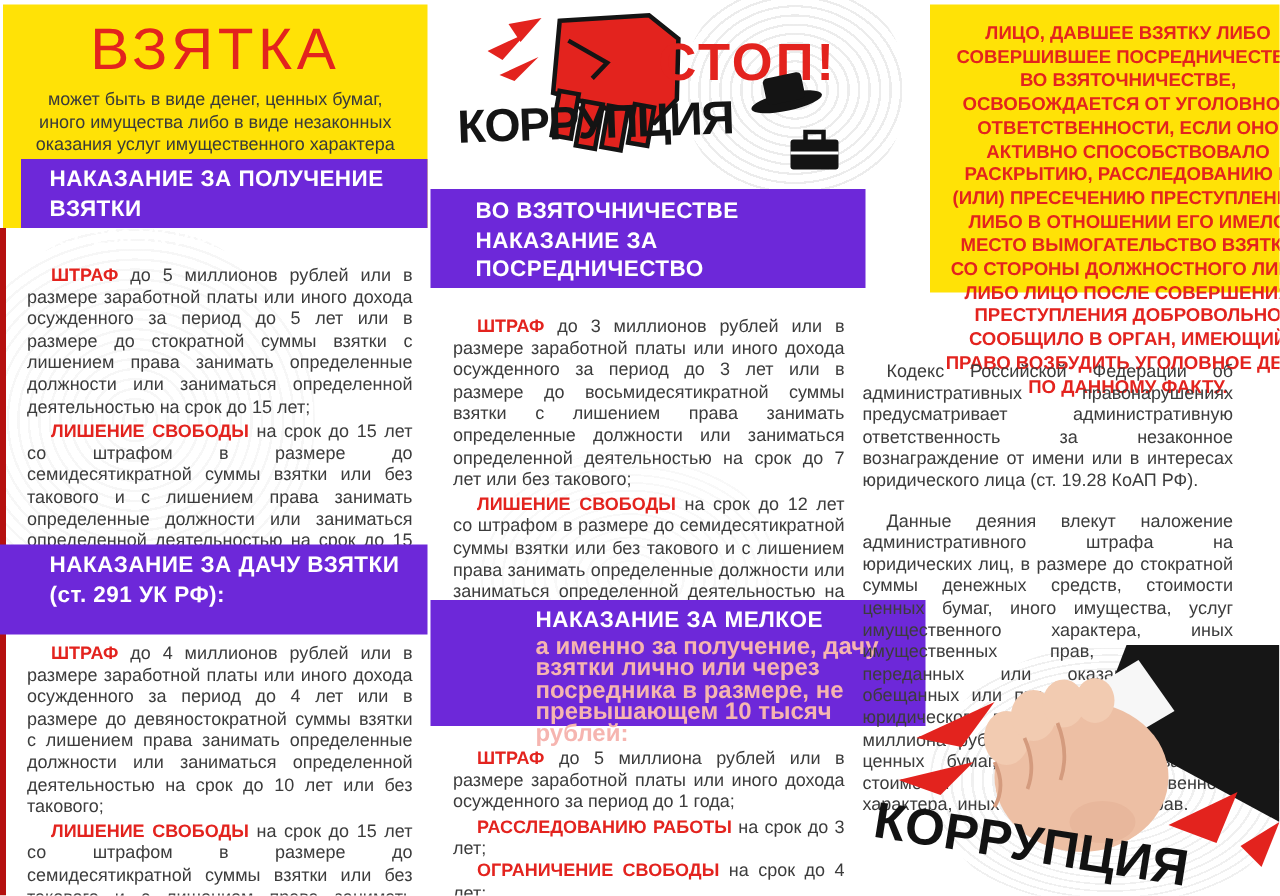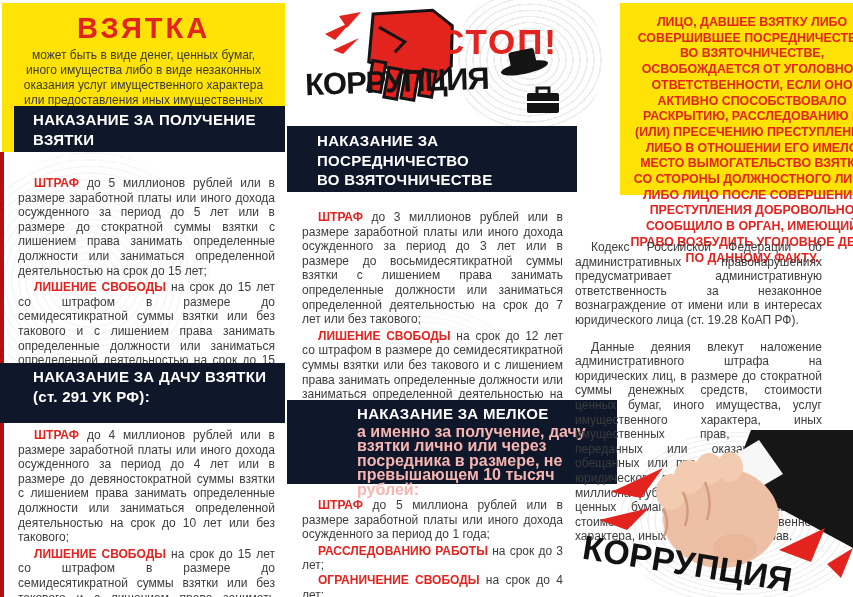--- a/index.html
+++ b/index.html
@@ -6,23 +6,23 @@
   body{width:853px;height:597px;position:relative;background:#ffffff;overflow:hidden;
        font-family:"Liberation Sans",sans-serif;}
   .abs{position:absolute;}
   
   .fp{position:absolute;border-radius:50%;
       background:repeating-radial-gradient(ellipse 48% 42% at 50% 50%,
         rgba(70,70,70,0.10) 0px, rgba(70,70,70,0.10) 1.6px,
         rgba(255,255,255,0) 1.6px, rgba(255,255,255,0) 7px);}
   
   .yellow-box{background:#ffe206;}
-  .vz-title{color:#e3231e;font-weight:700;font-size:29px;letter-spacing:3px;text-align:center;}
+  .vz-title{color:#e3231e;font-weight:400;font-size:39px;letter-spacing:3px;text-align:center;}
   .vz-body{color:#3a3a3a;font-size:12px;line-height:15px;text-align:center;}
-  .red-band{background:#0f172a;}
+  .red-band{background:#6d28d9;}
   .band-hdr{color:#ffffff;font-weight:700;font-size:15px;line-height:19.5px;letter-spacing:.3px;}
   .para{font-size:12px;line-height:14.6px;color:#3c3c3c;text-align:justify;
         text-indent:16px;margin:0 0 2px 1px;}
   .lead{color:#e3231e;font-weight:700;}
   .left-strip{background:#b5100f;}
   
   .stop-txt{color:#e3231e;font-weight:900;font-size:35px;letter-spacing:2px;margin-top:16px;}
   .corr-top{color:#141414;font-weight:900;font-size:31px;letter-spacing:-1px;
             transform:rotate(-2deg);white-space:nowrap;}
   .sub-hdr{color:#f6b5b0;font-weight:700;font-size:16px;line-height:14.5px;}
@@ -96,22 +96,22 @@
   </svg>
   <svg style="position:absolute;left:238px;top:86px;" width="36" height="30" viewBox="0 0 36 30">
     <rect x="12" y="2" width="12" height="7" fill="none" stroke="#141414" stroke-width="3"></rect>
     <rect x="2" y="7" width="32" height="20" rx="2" fill="#141414"></rect>
     <line x1="2" y1="16" x2="34" y2="16" stroke="#ffffff" stroke-width="2"></line>
   </svg>
 </div>
 
 <div class="abs red-band" style="left:287px;top:126px;width:290px;height:66px;">
   <div class="band-hdr" style="padding:5px 0 0 30px;">
+    <div>ВО ВЗЯТОЧНИЧЕСТВЕ</div>
     <div>НАКАЗАНИЕ ЗА ПОСРЕДНИЧЕСТВО</div>
-    <div>ВО ВЗЯТОЧНИЧЕСТВЕ</div>
     <div>(ст. 291.1 УК РФ):</div>
   </div>
 </div>
 
 <div class="abs" style="left:301px;top:210px;width:262px;">
   <p class="para"><span class="lead">ШТРАФ</span> <span>до 3 миллионов рублей или в размере заработной платы или иного дохода осужденного за период до 3 лет или в размере до восьмидесятикратной суммы взятки с лишением права занимать определенные должности или заниматься определенной деятельностью на срок до 7 лет или без такового;</span></p>
   <p class="para"><span class="lead">ЛИШЕНИЕ СВОБОДЫ</span> <span>на срок до 12 лет со штрафом в размере до семидесятикратной суммы взятки или без такового и с лишением права занимать определенные должности или заниматься определенной деятельностью на срок до 7 лет или без такового.</span></p>
 </div>
 
 <div class="abs red-band" style="left:287px;top:400px;width:290px;height:84px;padding-left:40px;">

